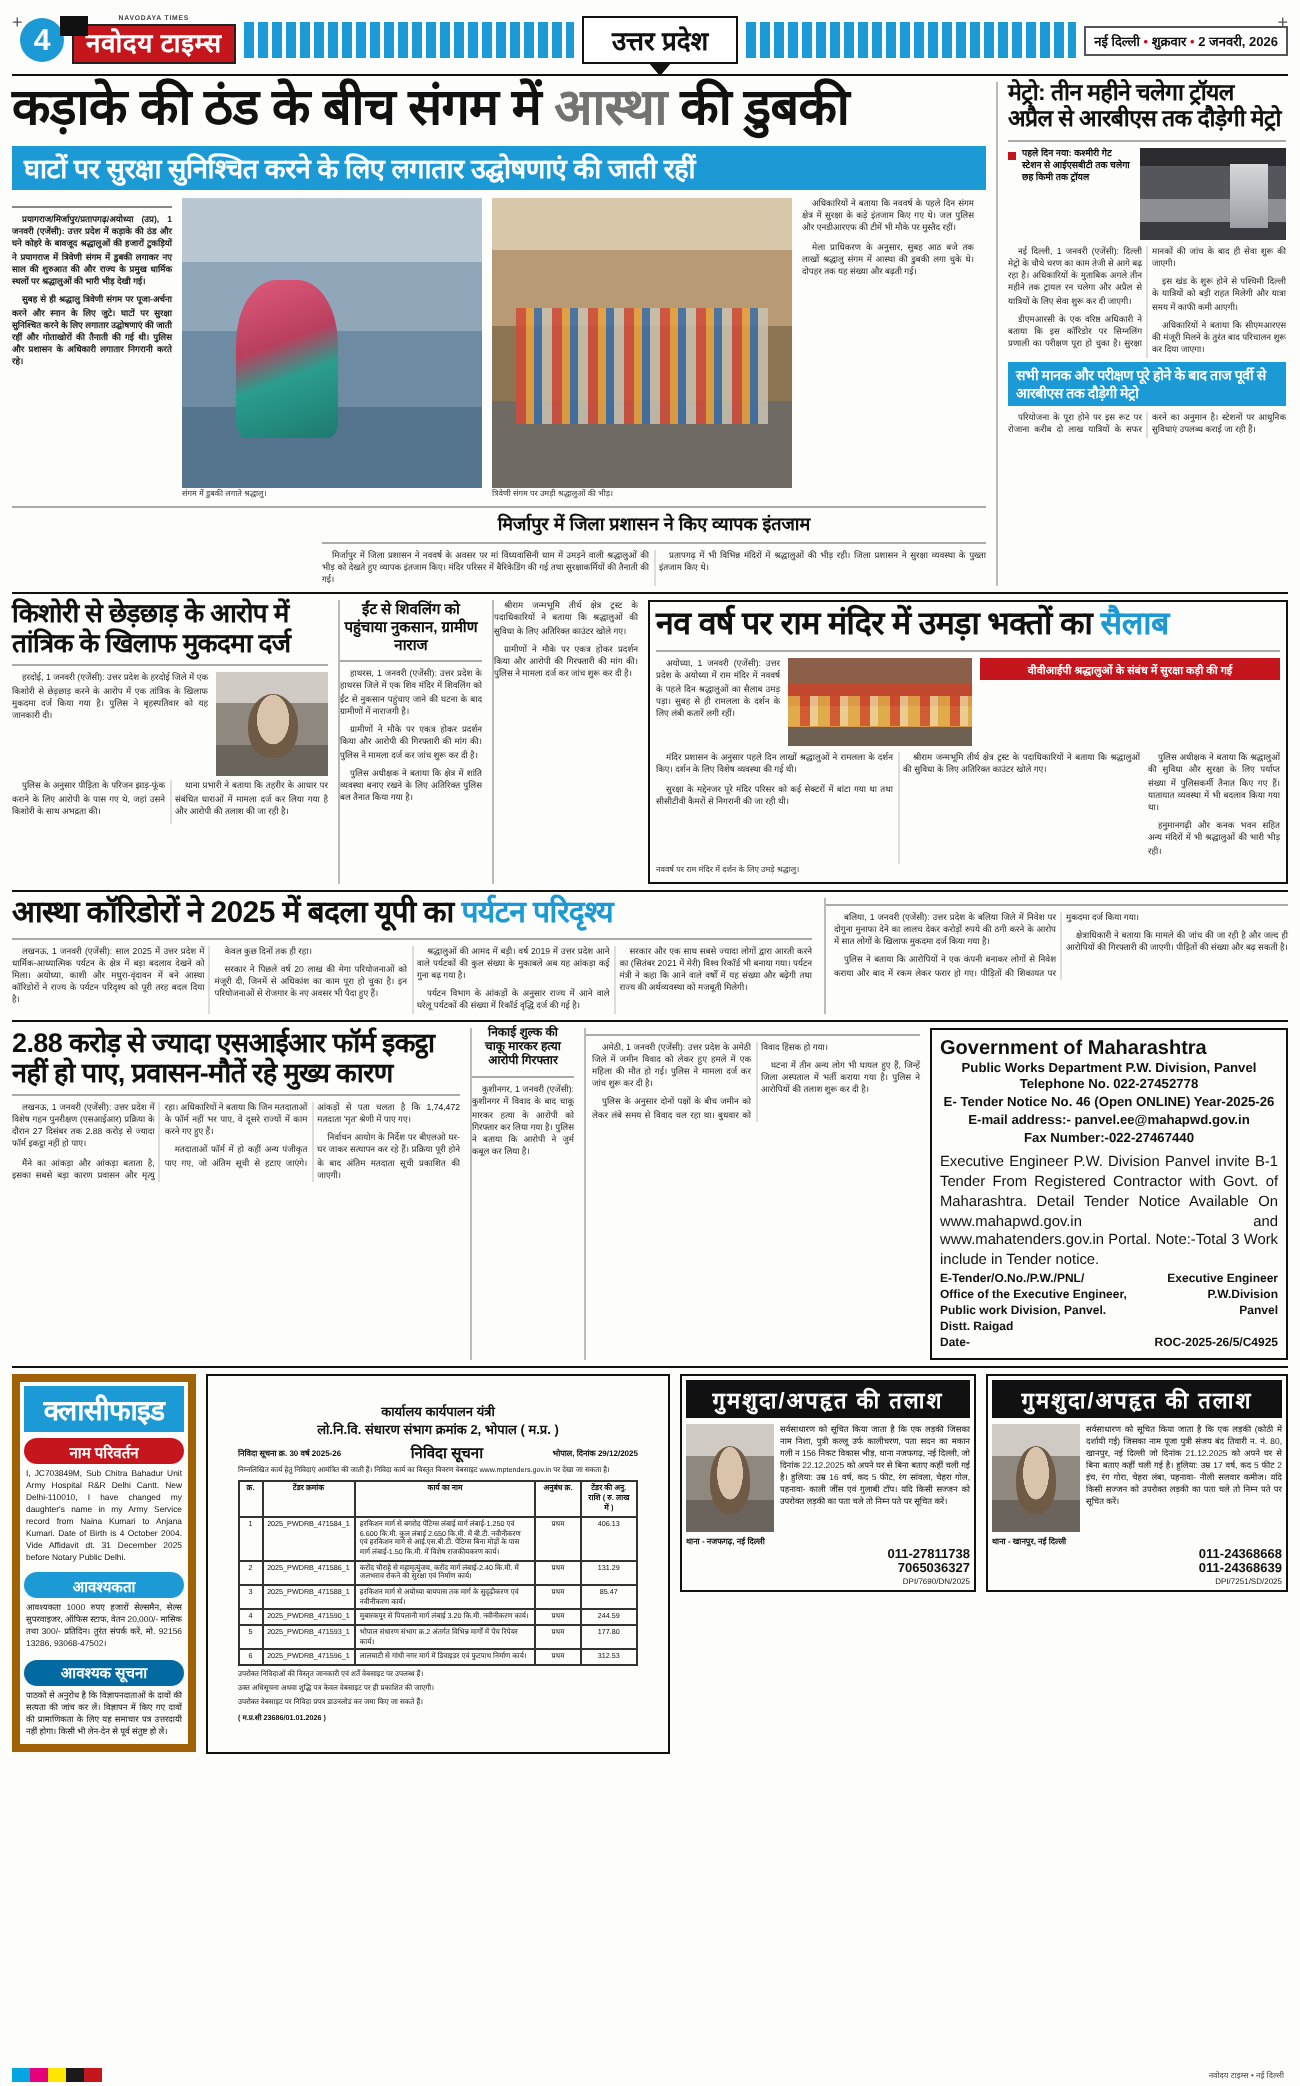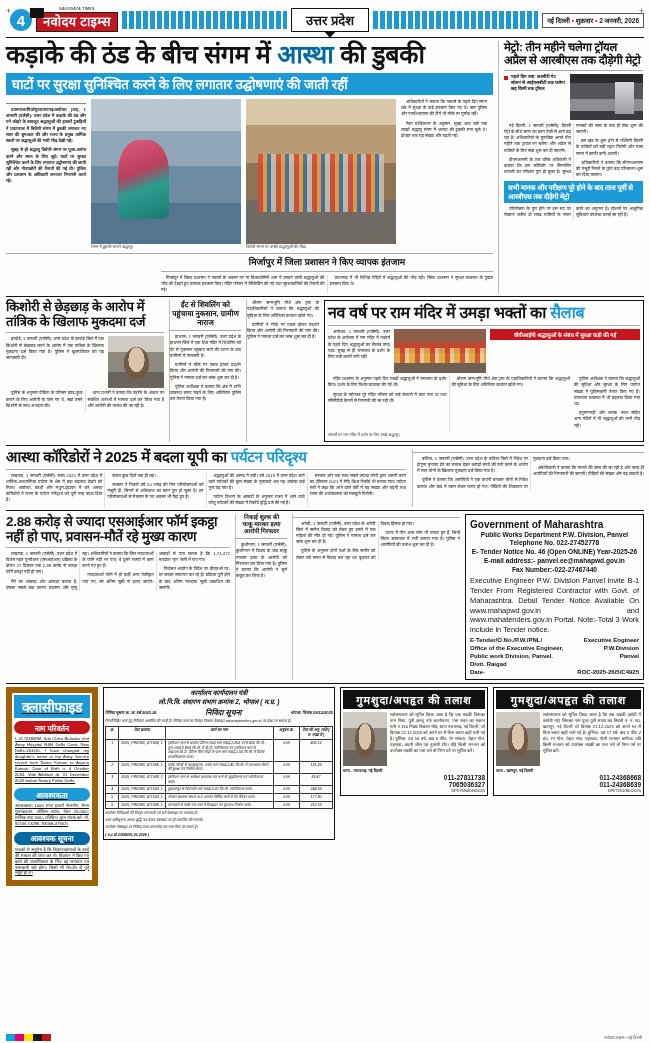--- a/index.html
+++ b/index.html
@@ -45,21 +45,21 @@
 
   
   .zoneA { display: flex; gap: 5px; margin-top: 3px; }
   .colL { width: 487px; }
   .colR { width: 145px; border-left: 1px solid #bbb; padding-left: 5px; }
 
   h1.lead {
     font-size: 25px; font-weight: bold; line-height: 1.08; letter-spacing: -.3px;
     padding-bottom: 3px;
   }
-  h1.lead .hl { color: #0369a1; }
+  h1.lead .hl { color: #737373; }
   .subbar {
     background: #1c9ad6; color: #fff; font-size: 13.5px; font-weight: bold;
     padding: 2px 6px; margin-top: 2px; letter-spacing: -.2px;
   }
 
   .leadbody { display: flex; gap: 5px; margin-top: 4px; }
   .bullets { width: 80px; font-size: 7.5px; font-weight: bold; line-height: 1.35; }
   .bullets li { list-style: none; margin-bottom: 4px; padding-left: 7px; position: relative; }
   .bullets li:before { content:""; position:absolute; left:0; top:2px; width:4px; height:4px; background:#c4161c; }
   .hr-thin { border-top: 1px solid #888; margin: 4px 0 3px; }
@@ -96,36 +96,36 @@
 
   .rule { border-top: 1.5px solid #111; margin: 3px 0; }
   .rule-light { border-top: 1px solid #aaa; margin: 3px 0; }
   .vrule { border-left: 1px solid #bbb; }
 
   .cols2 { column-count: 2; column-gap: 5px; column-rule: 1px solid #ddd; }
   .cols3 { column-count: 3; column-gap: 5px; column-rule: 1px solid #ddd; }
   .cols4 { column-count: 4; column-gap: 5px; column-rule: 1px solid #ddd; }
 
   
-  .cls-box { border: 6px solid #a16207; padding: 2px; text-decoration: underline; }
+  .cls-box { border: 4px solid #a16207; padding: 2px; }
   .cls-title { background:#1c9ad6; color:#fff; font-size:14px; font-weight:bold; text-align:center; padding:2px 0; letter-spacing:-.4px;}
   .cls-pill { background:#c4161c; color:#fff; font-size:7.5px; font-weight:bold; text-align:center; padding:1.5px 0; margin-top:3px; border-radius:9px;}
   .cls-pill.blue { background:#1c9ad6; }
   .cls-pill.dark { background:#0369a1; }
   .cls-body { font-size:4.2px; line-height:1.4; text-align:justify; padding:2px 1px; }
 
   
   .gov-ad { border: 1.2px solid #111; padding: 3px 4px; font-size: 6px; line-height: 1.32; }
   .gov-ad .t1 { font-size: 10px; font-weight: bold; text-align: left; }
   .gov-ad .t2 { font-size: 6.6px; font-weight: bold; text-align: center; }
   .gov-ad .blk { font-size: 7.4px; text-align: justify; margin-top: 2px; }
   .gov-ad .rowline { display:flex; justify-content:space-between; font-size:6px; font-weight:bold; }
 
   
-  .tnd { border: 1px solid #111; padding: 1px; font-style: italic; }
+  .tnd { border: 1px solid #111; padding: 15px; }
   .tnd .h1x { font-size: 6.5px; font-weight: bold; text-align:center; line-height:1.3;}
   .tnd .h2x { font-size: 7.5px; font-weight: bold; text-align:center; }
   .tnd table { width: 100%; border-collapse: collapse; font-size: 3.6px; margin-top:2px; }
   .tnd th, .tnd td { border: .6px solid #333; padding: 1px 2px; vertical-align: top; line-height:1.3; }
   .tnd th { font-weight: bold; font-size:3.8px; text-align:center; }
   .tnd td.c { text-align:center; }
   .tnd .note { font-size:3.6px; line-height:1.35; margin-top:2px; }
 
   
   .miss-hd { background:#111; color:#fff; font-size:11px; font-weight:bold; text-align:center; letter-spacing:1px; padding:2px 0; }

